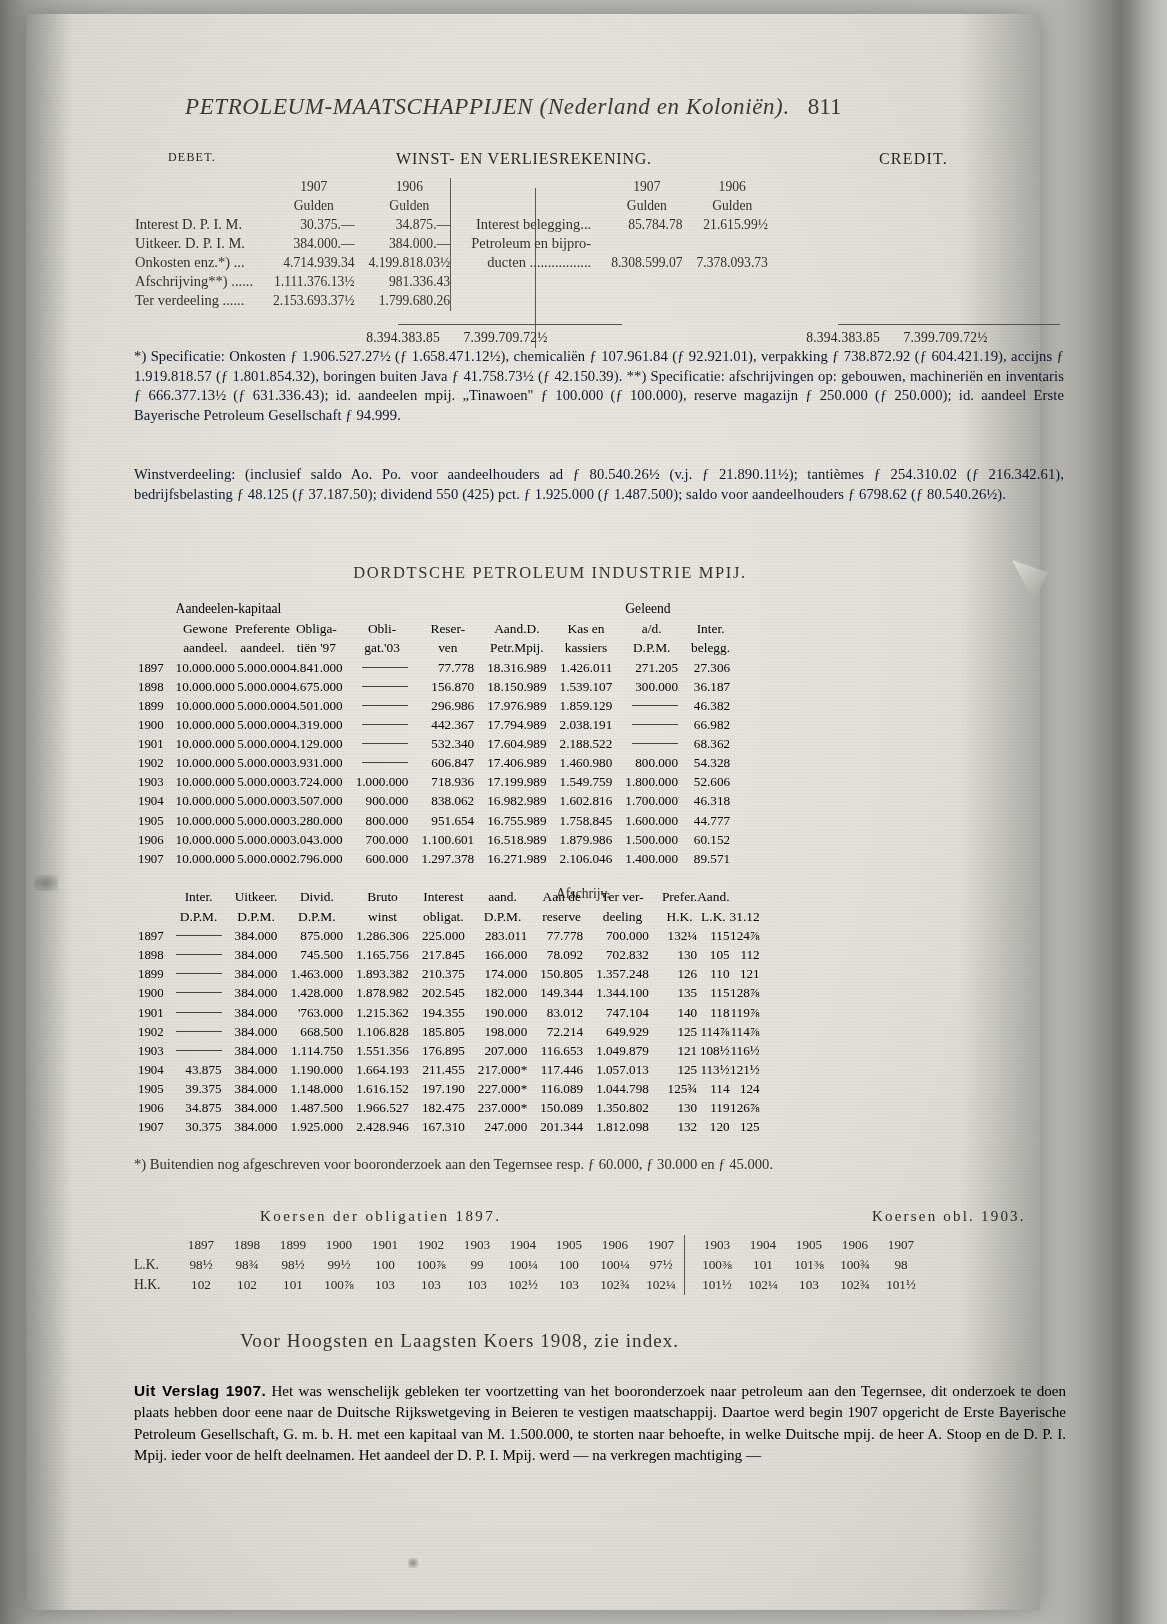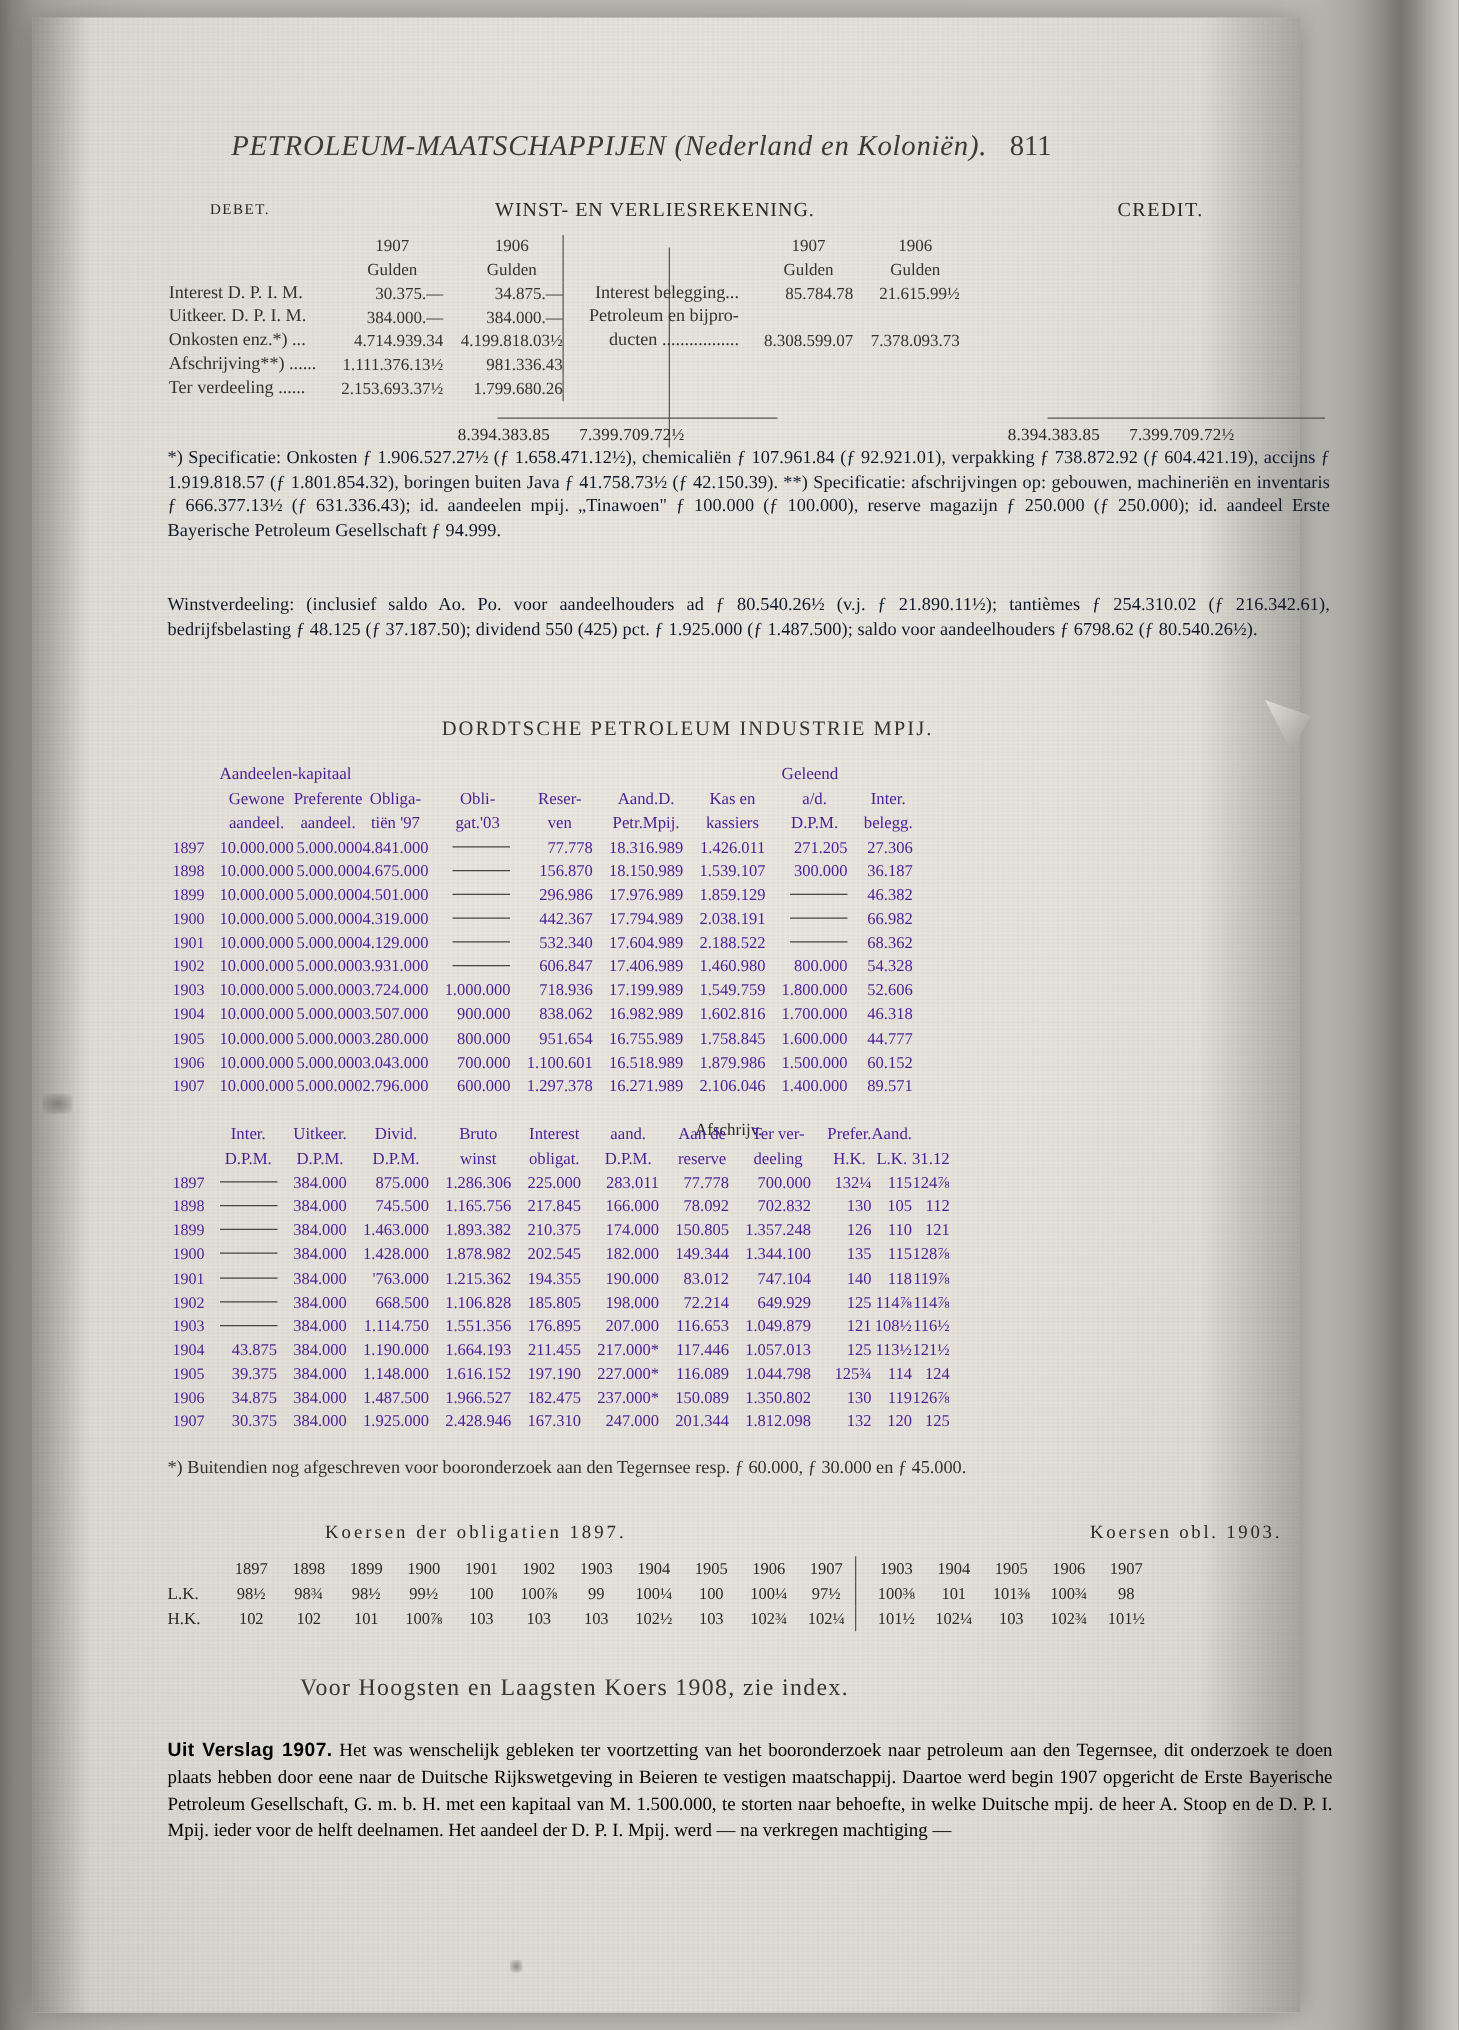--- a/index.html
+++ b/index.html
@@ -67,21 +67,21 @@
     position: absolute;
     left: 34px; top: 875px;
     width: 24px; height: 16px;
     background: radial-gradient(ellipse, rgba(70,68,64,0.45), rgba(70,68,64,0));
     pointer-events: none;
   }
 
   
   .content {
     position: absolute;
-    left: 0; top: 12px;
+    left: 0; top: 2px;
     width: 1167px; height: 1164px;
     color: #2a2823;
     font-size: 15px;
   }
 
   .header-line {
     position: absolute;
     left: 185px; top: 92px;
     font-family: "Liberation Serif", serif;
     font-style: italic;
@@ -93,21 +93,21 @@
   .header-line .pageno {
     font-style: normal;
     margin-left: 18px;
     letter-spacing: 0;
   }
 
   .row-line { position: absolute; white-space: nowrap; }
 
   .lbl-debet   { left: 168px; top: 148px; font-size: 12px; letter-spacing: 1.2px; }
   .lbl-wv      { left: 396px; top: 148px; font-size: 16px; letter-spacing: 0.8px; }
-  .lbl-credit  { left: 879px; top: 148px; font-size: 16px; letter-spacing: 1.2px; margin-left: 15px; }
+  .lbl-credit  { left: 879px; top: 148px; font-size: 16px; letter-spacing: 1.2px; }
 
   
   .wv {
     position: absolute;
     left: 135px; top: 176px;
     font-size: 14.5px;
     color: #34322c;
   }
   .wv table { border-collapse: collapse; }
   .wv td { padding: 0 0 1.5px 0; white-space: nowrap; line-height: 17.5px; font-size: 14.5px; }
@@ -153,21 +153,21 @@
   .sect-title {
     position: absolute;
     left: 0; top: 561px; width: 1100px;
     text-align: center;
     font-size: 16.5px;
     letter-spacing: 1.6px;
     color: #35332d;
   }
 
   
-  .tbl { position: absolute; font-size: 13.2px; color: #4c1d95; }
+  .tbl { position: absolute; font-size: 13.2px; color: #000000; }
   .tbl table { border-collapse: collapse; }
   .tbl td {
     padding: 0 0 0.5px 0;
     white-space: nowrap;
     line-height: 18.6px;
     font-size: 13.2px;
     text-align: right;
   }
   .tbl td.yr { text-align: left; padding-right: 12px; font-size: 12.8px; }
   .tbl td.c  { text-align: center; }

